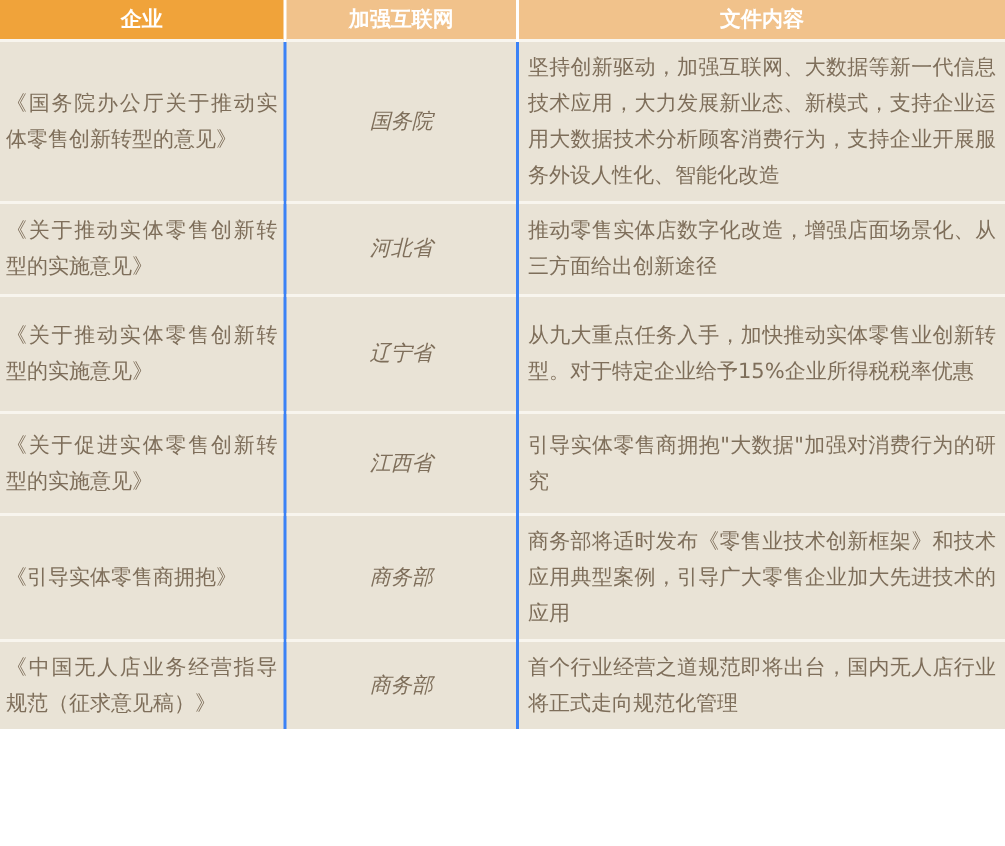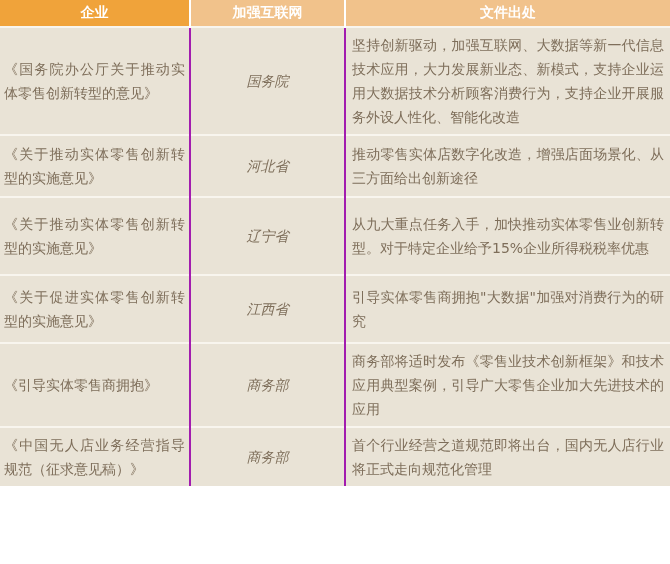--- a/index.html
+++ b/index.html
@@ -29,21 +29,21 @@
     background: #F0A33A;
     border-left: none;
   }
   .policy-table td {
     font-size: 14px;
     color: #7E6E5A;
     line-height: 24px;
     vertical-align: middle;
     background: #E9E3D6;
     border-top: 2px solid #F8F5EE;
-    border-left: 2px solid #a21caf;
+    border-left: 2px solid #3b82f6;
     padding: 5px 6px;
   }
   .policy-table td.enterprise {
     text-align: justify;
     text-justify: inter-character;
     border-left: none;
     padding-left: 4px;
     padding-right: 4px;
   }
   .policy-table td.source {
@@ -61,21 +61,21 @@
 <table class="policy-table">
   <colgroup>
     <col style="width:190px">
     <col style="width:155px">
     <col style="width:325px">
   </colgroup>
   <thead>
     <tr>
       <th class="first">企业</th>
       <th>加强互联网</th>
-      <th>文件出处</th>
+      <th>文件内容</th>
     </tr>
   </thead>
   <tbody>
     <tr style="height:106px">
       <td class="enterprise">《国务院办公厅关于推动实体零售创新转型的意见》</td>
       <td class="source">国务院</td>
       <td class="content">坚持创新驱动，加强互联网、大数据等新一代信息技术应用，大力发展新业态、新模式，支持企业运用大数据技术分析顾客消费行为，支持企业开展服务外设人性化、智能化改造</td>
     </tr>
     <tr style="height:62px">
       <td class="enterprise">《关于推动实体零售创新转型的实施意见》</td>

